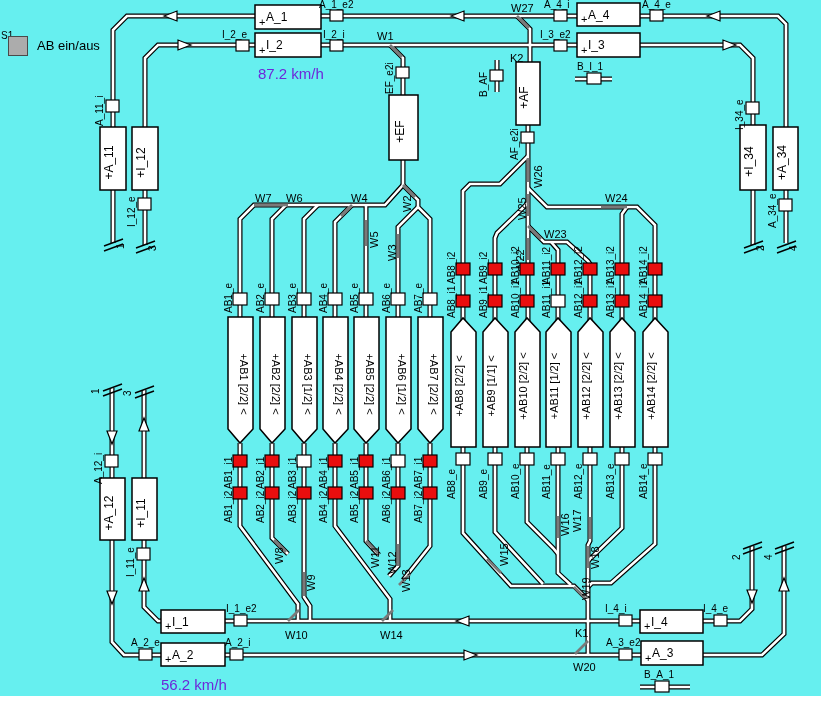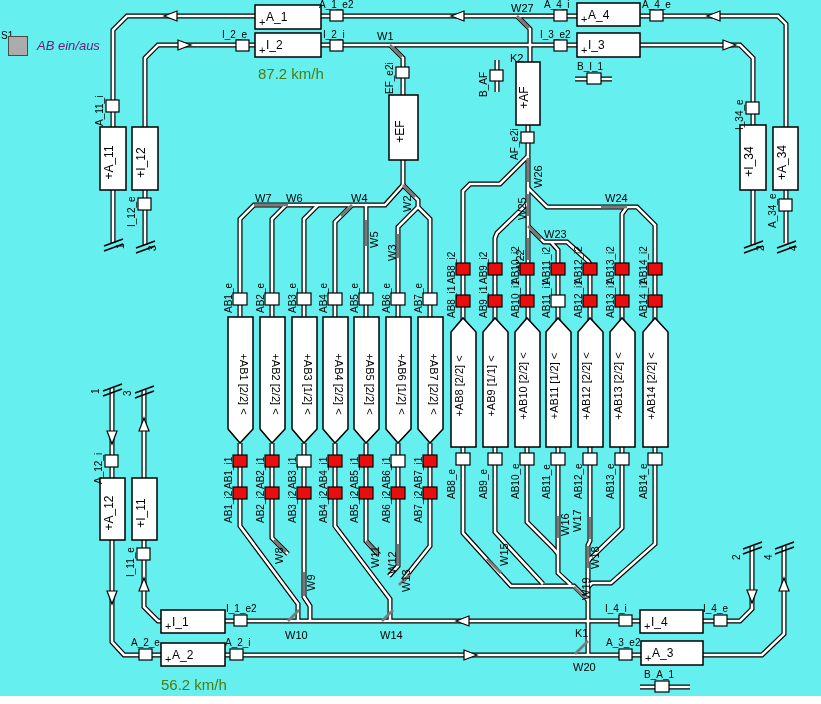--- a/index.html
+++ b/index.html
@@ -3,22 +3,22 @@
 <meta charset="utf-8">
 <style>
   html,body{margin:0;padding:0;}
   .stage{position:relative;width:821px;height:704px;background:#66EFEF;
          font-family:"Liberation Sans",sans-serif;overflow:hidden;}
   svg{position:absolute;left:0;top:0;}
   svg text{font-family:"Liberation Sans",sans-serif;fill:#000;}
   .panel-s1{position:absolute;left:1px;top:30px;font-size:10px;color:#000;}
   .ab-btn{position:absolute;left:8px;top:36px;width:20px;height:20px;
           background:#ACACAC;border:1px solid #4a4a4a;box-sizing:border-box;}
-  .ab-label{position:absolute;left:37px;top:38px;font-size:13px;color:#701a75;font-style:italic;}
-  .speed{position:absolute;font-size:15px;color:#4d7c0f;}
+  .ab-label{position:absolute;left:37px;top:38px;font-size:13px;color:#000000;}
+  .speed{position:absolute;font-size:15px;color:#6d28d9;}
   #speed-upper{left:258px;top:65px;}
   #speed-lower{left:161px;top:676px;}
   .bottom-bar{position:absolute;left:0;top:696px;width:821px;height:8px;background:#FFFFFF;}
 </style>
 </head>
 <body>
 
 <div class="stage">
   <svg id="diagram" width="821" height="704" viewBox="0 0 821 704">
       <polyline points="113,243 113,30 127,16 778,16 786,24 786,243" fill="none" stroke="#000000" stroke-width="5" stroke-linejoin="miter" stroke-linecap="butt"></polyline>

